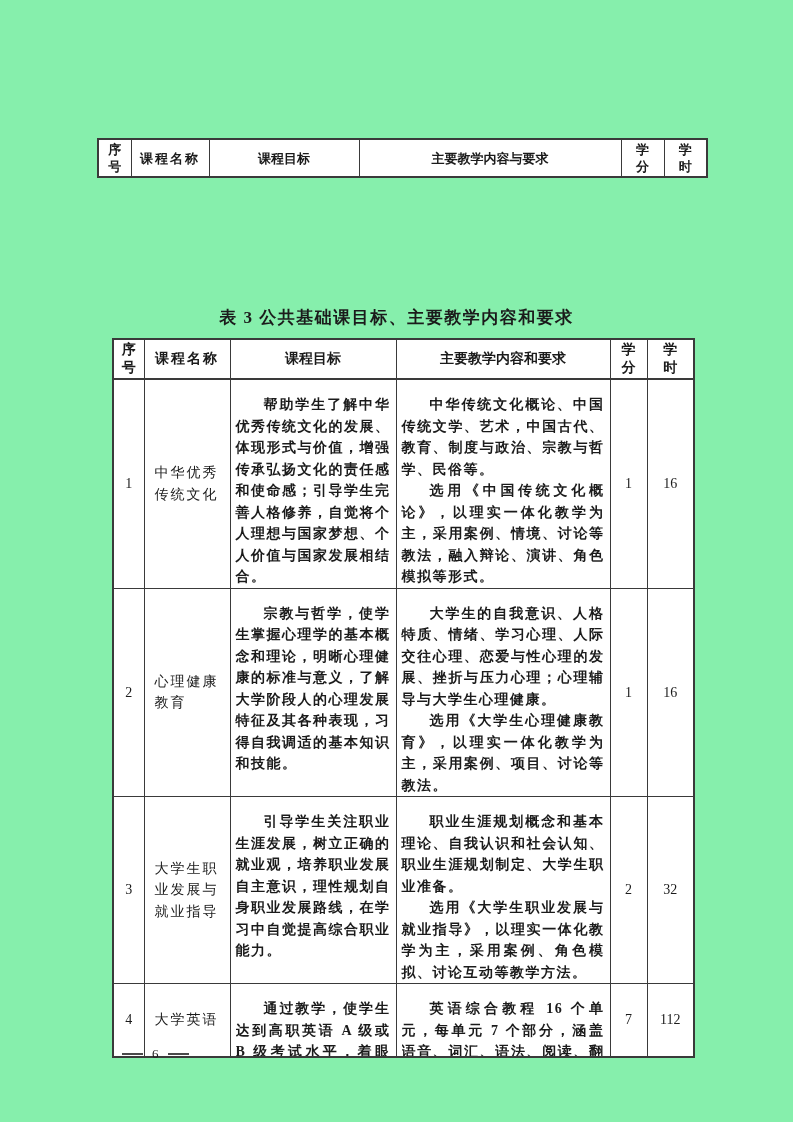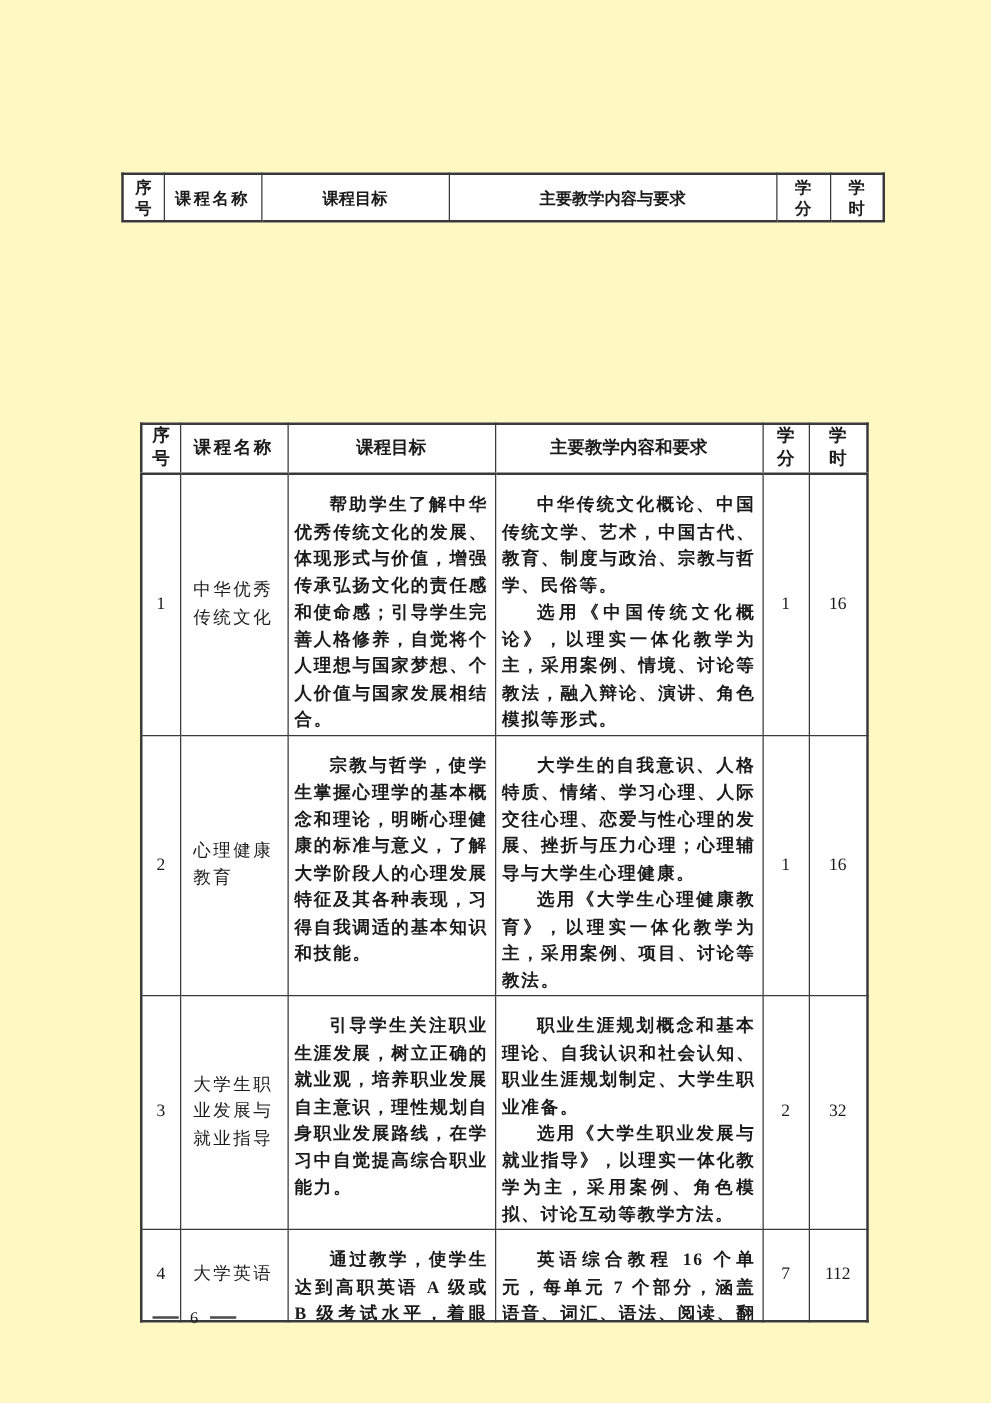--- a/index.html
+++ b/index.html
@@ -2,21 +2,21 @@
 <html><head>
 <meta charset="utf-8">
 <style>
   html,body{margin:0;padding:0;}
   body{
     width:793px;height:1122px;background:#e8e8e8;
     font-family:"Liberation Serif","DejaVu Serif",serif;
     color:#1b1b1b;
   }
   .page{
-    position:relative;width:793px;height:1122px;background:#fef9c3;overflow:hidden;
+    position:relative;width:793px;height:1122px;background:#86efac;overflow:hidden;
   }
   table{border-collapse:collapse;table-layout:fixed;position:absolute;background:#fff;}
   th,td{border:1px solid #3a3a3a;font-weight:normal;overflow:hidden;}
   th{font-weight:bold;text-align:center;vertical-align:middle;}
   tr.hdr th{border-bottom:2px solid #3a3a3a;}
 
   
   .t1{left:97px;top:138px;width:609px;border:2px solid #3a3a3a;font-size:12px;line-height:18px;}
   .t1 tr.hdr{height:38px;}
   .t1 tr.body{height:72px;}
@@ -79,20 +79,21 @@
       <th>
             <div class="vh">学分</div>
           </th>
       <th>
             <div class="vh">学时</div>
           </th>
     </tr>
   </tbody>
     </table>
 
+  <div class="tbl-title">表 3 公共基础课目标、主要教学内容和要求</div>
 
   <table class="t2">
     <colgroup>
       <col style="width:31px">
         <col style="width:86px">
         <col style="width:166px">
       <col style="width:214px">
         <col style="width:37px">
         <col style="width:47px">
     </colgroup>

